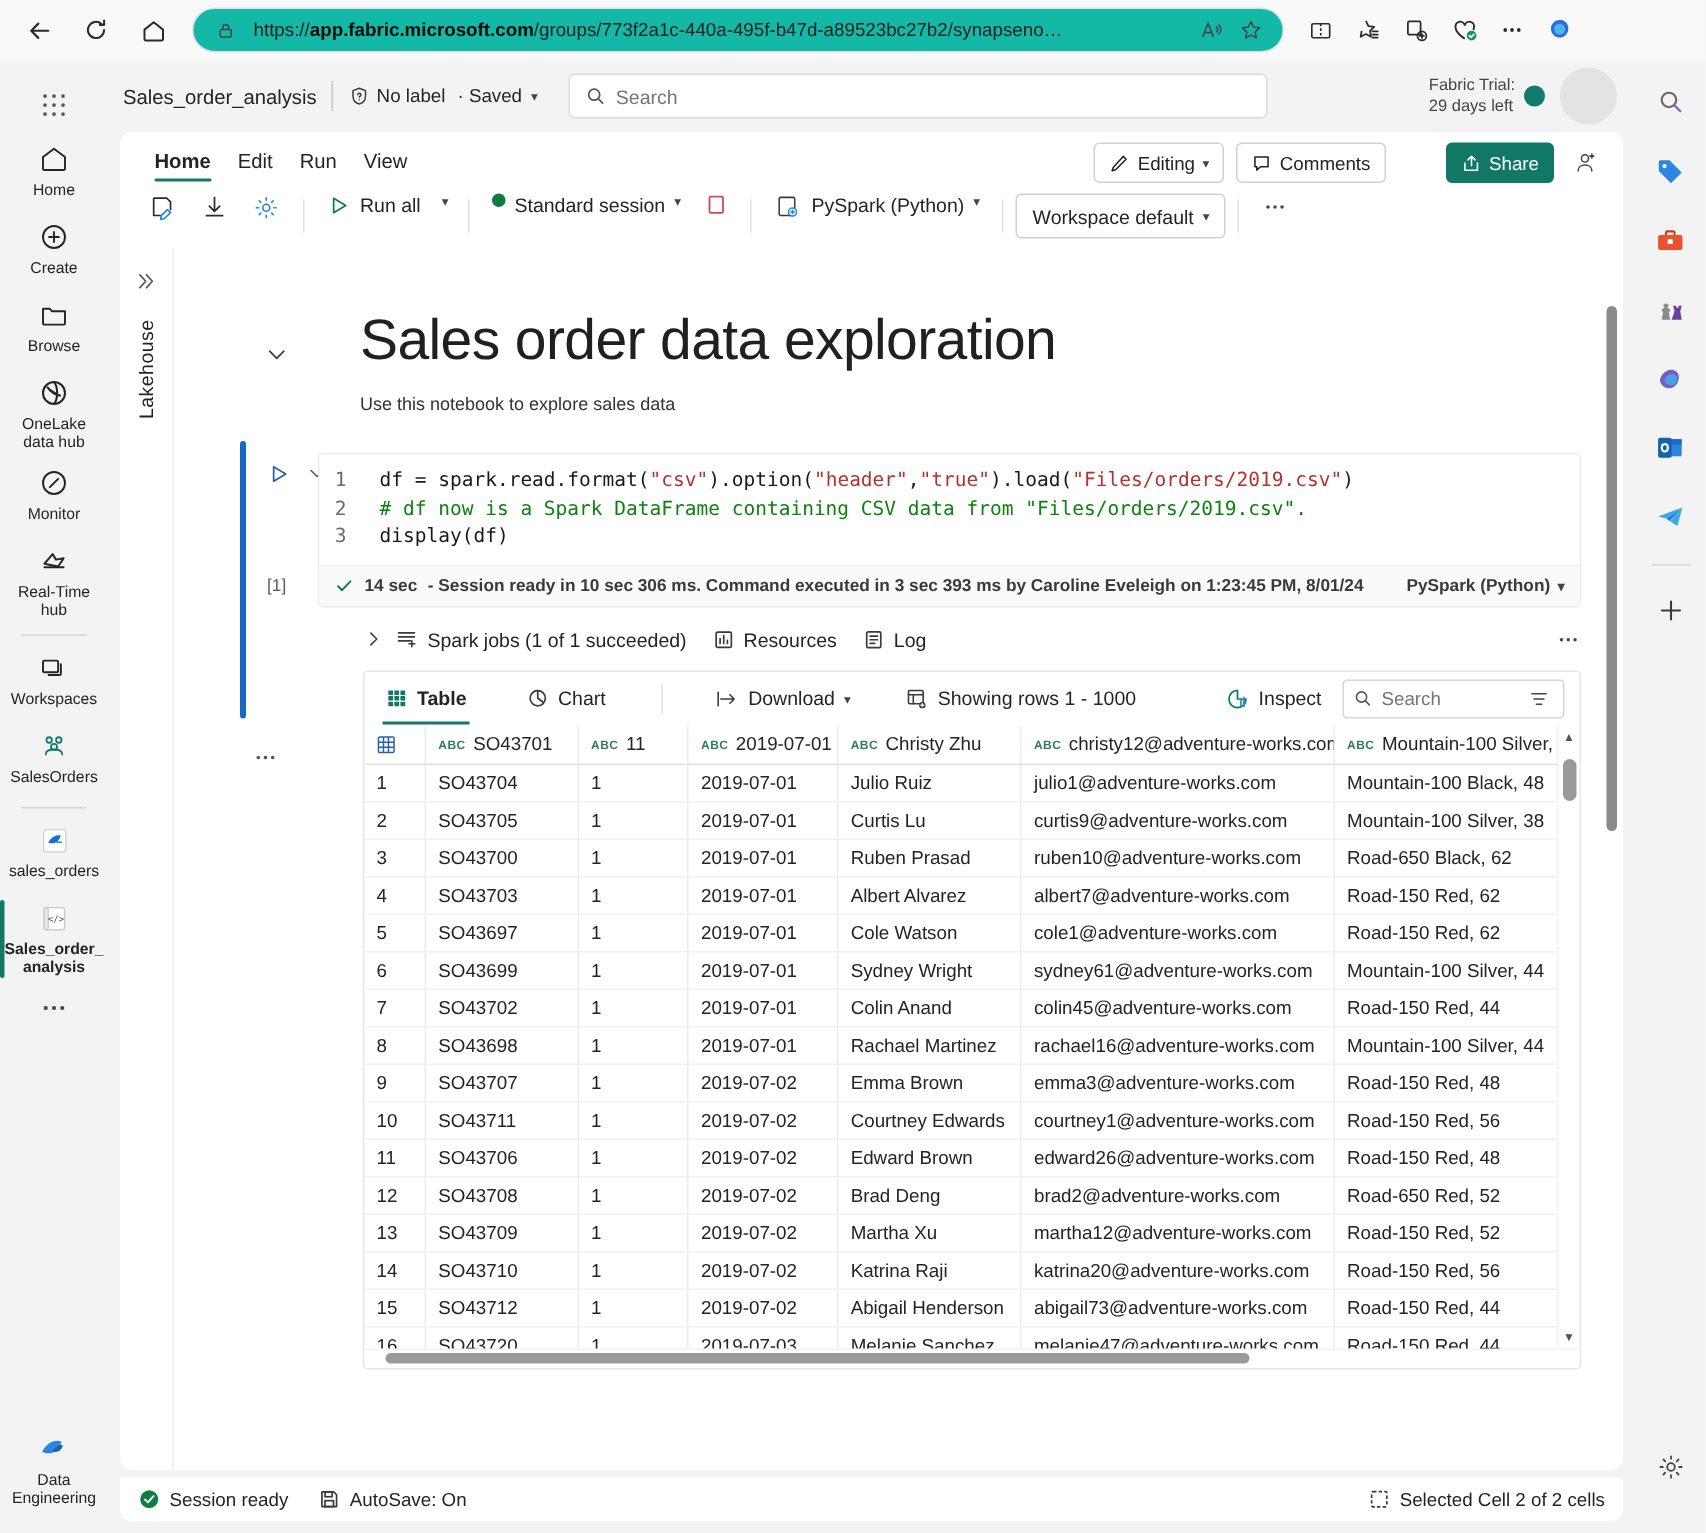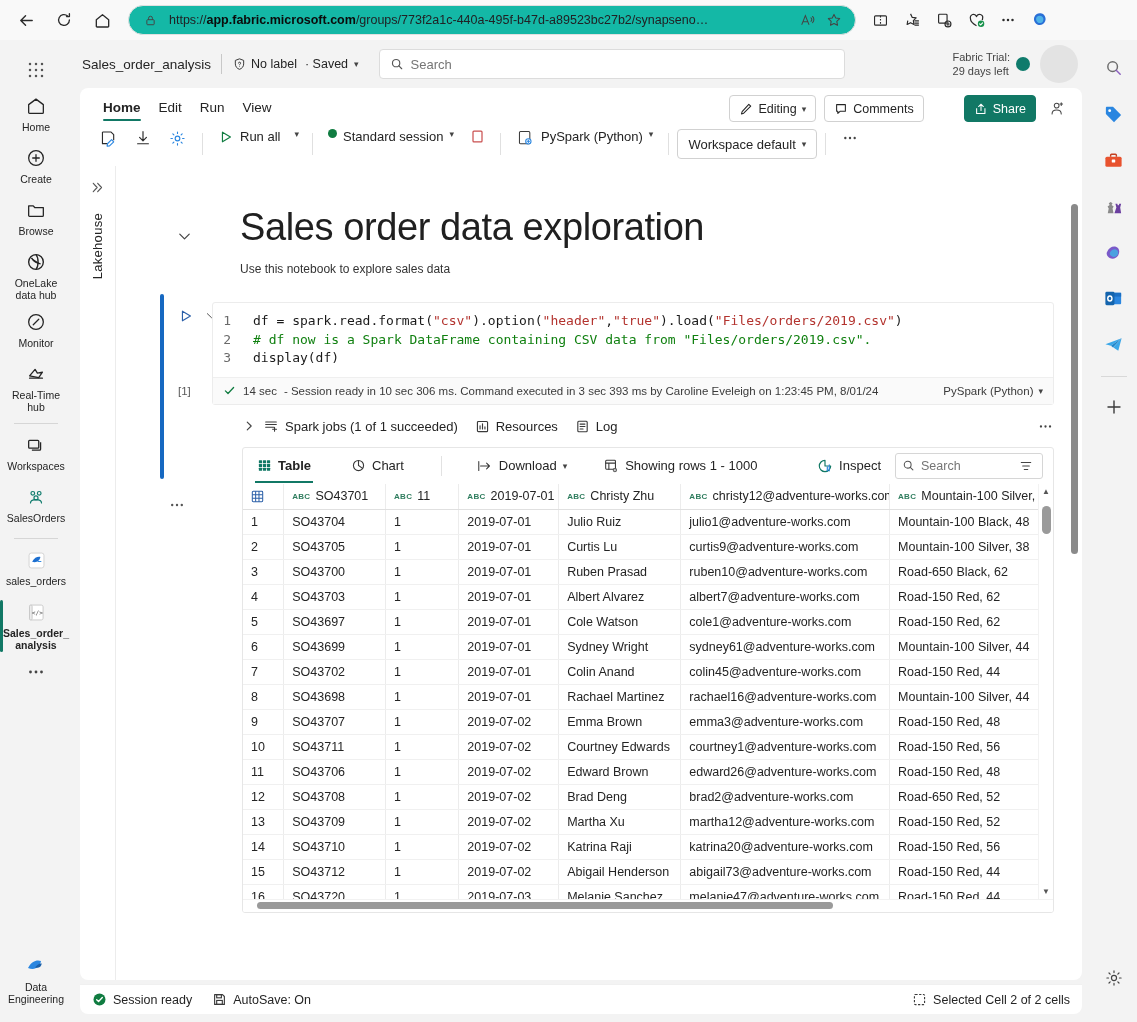--- a/index.html
+++ b/index.html
@@ -181,21 +181,21 @@
     background: #fff;
   }
   #code-lines { padding: 9px 0 9px 0; }
   .cline { display: flex; font-family: "DejaVu Sans Mono", monospace; font-size: 13px; line-height: 18.5px; }
   .lnum { width: 40px; text-align: right; color: #6a6a6a; padding-right: 22px; flex: none; }
   .ctext { white-space: pre; color: #1a1a1a; }
   .s-str { color: #b3332e; }
   .s-com { color: #108010; }
   #exec-strip {
     border-top: 1px solid #efefef; height: 27px; background: #fafafa;
-    display: flex; align-items: center; padding: 0 10px; font-size: 11.5px; color: #3a3a3a; gap: 7px;
+    display: flex; align-items: center; padding: 0 10px; font-size: 11.5px; color: #3a3a3a; gap: 7px; font-weight: bold;
   }
   #exec-idx {
     position: absolute; left: 62px; bottom: 8px; font-size: 11.5px; color: #5a5a5a;
   }
   #exec-lang { margin-left: auto; display: flex; align-items: center; gap: 5px; font-size: 11.5px; color: #3a3a3a; }
 
   
   #jobs-row {
     display: flex; align-items: center; gap: 7px;
     margin: 13px 14px 0 126px; font-size: 13px; color: #242424;

